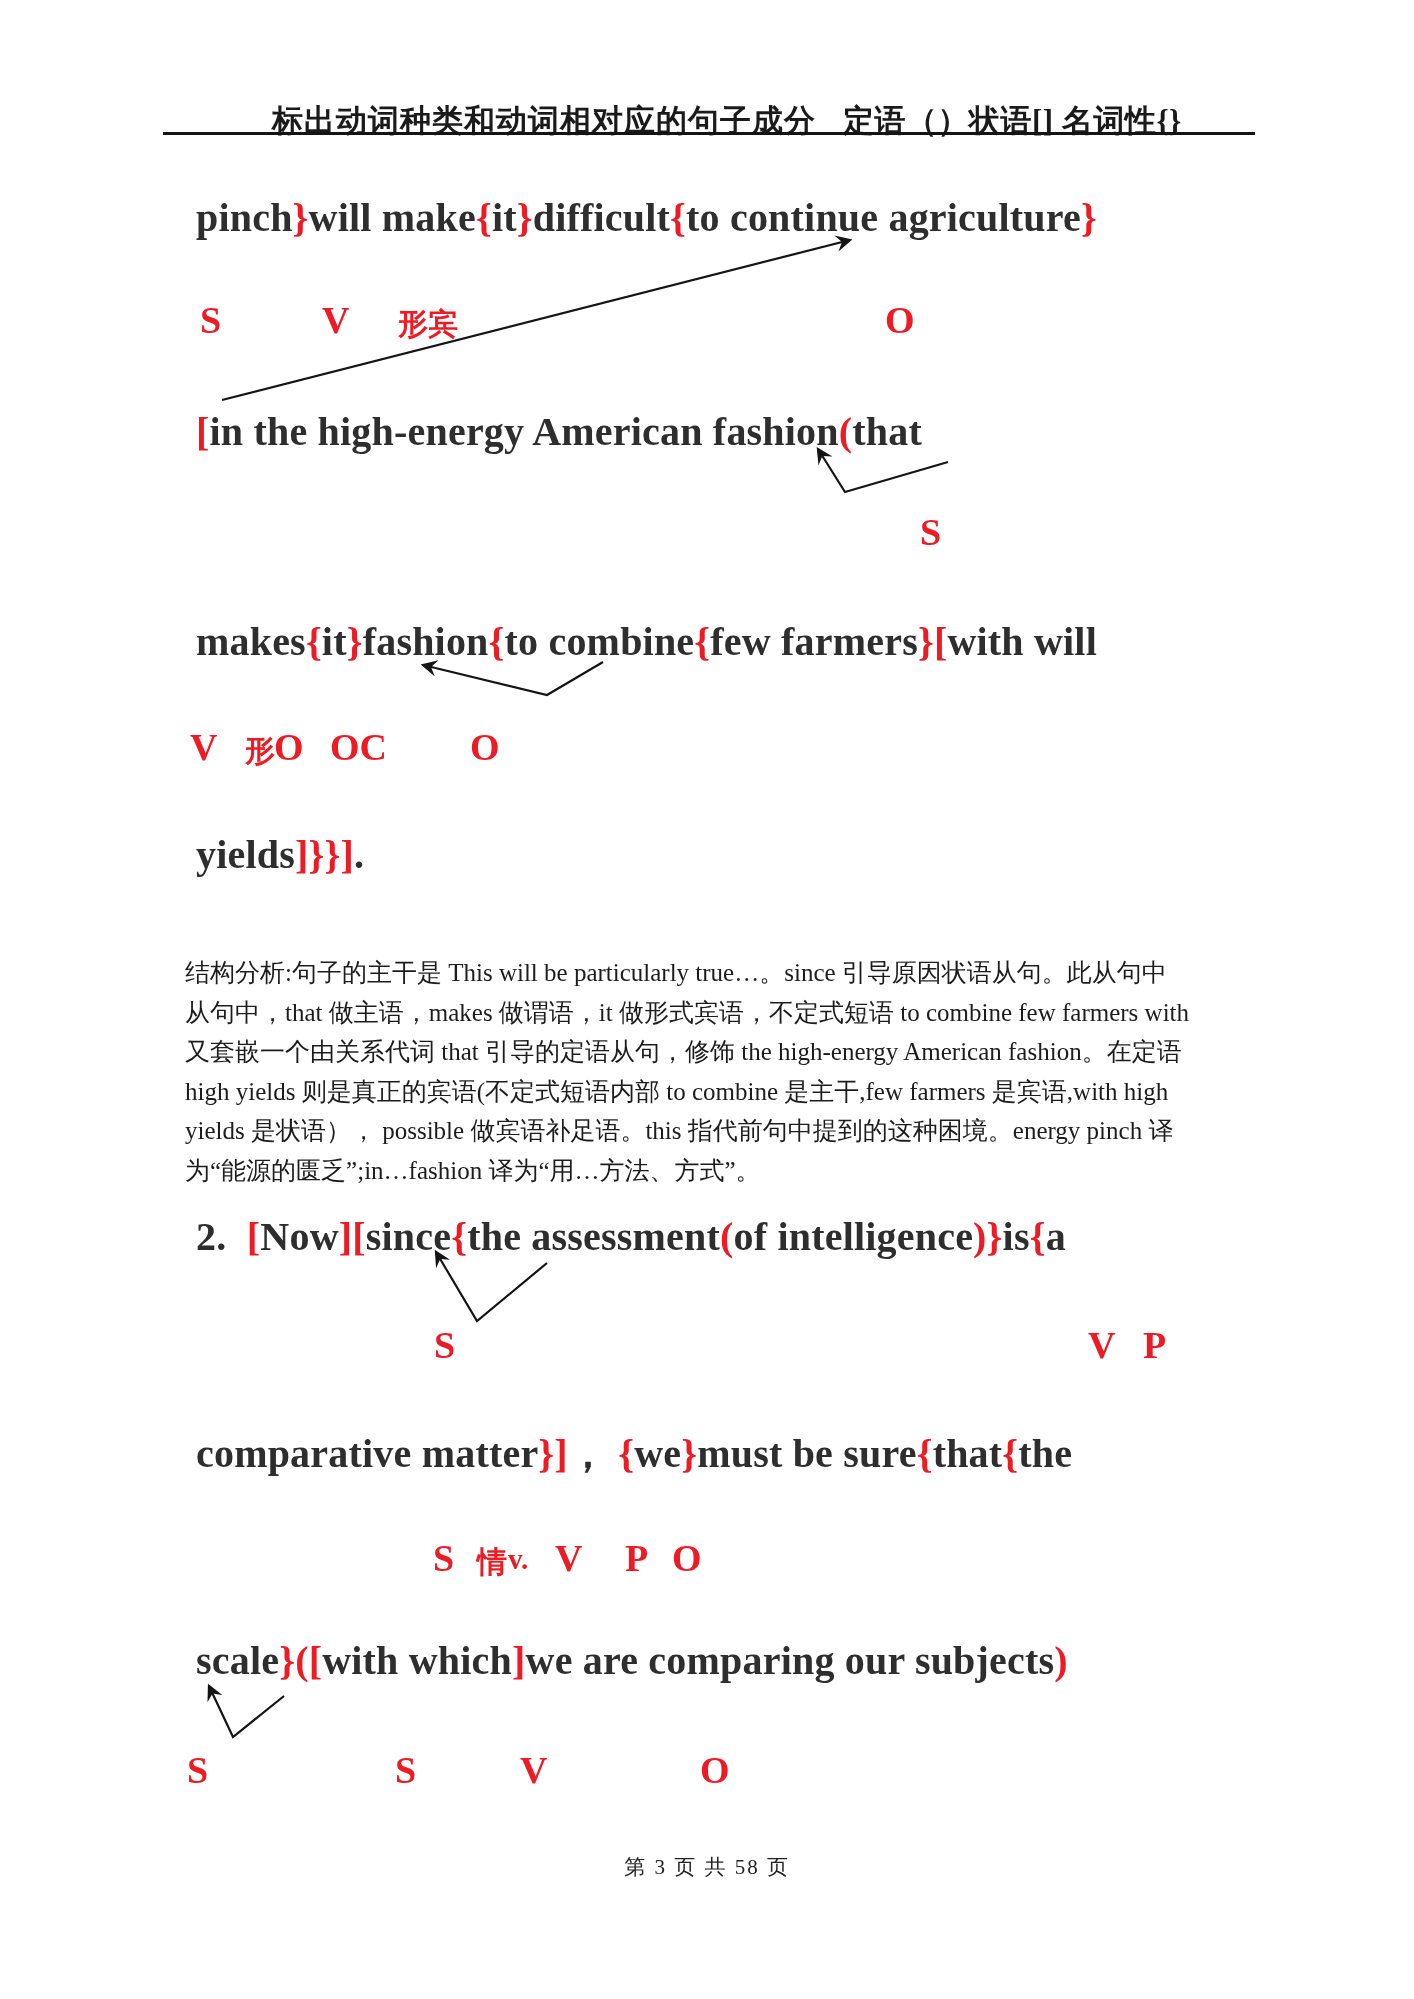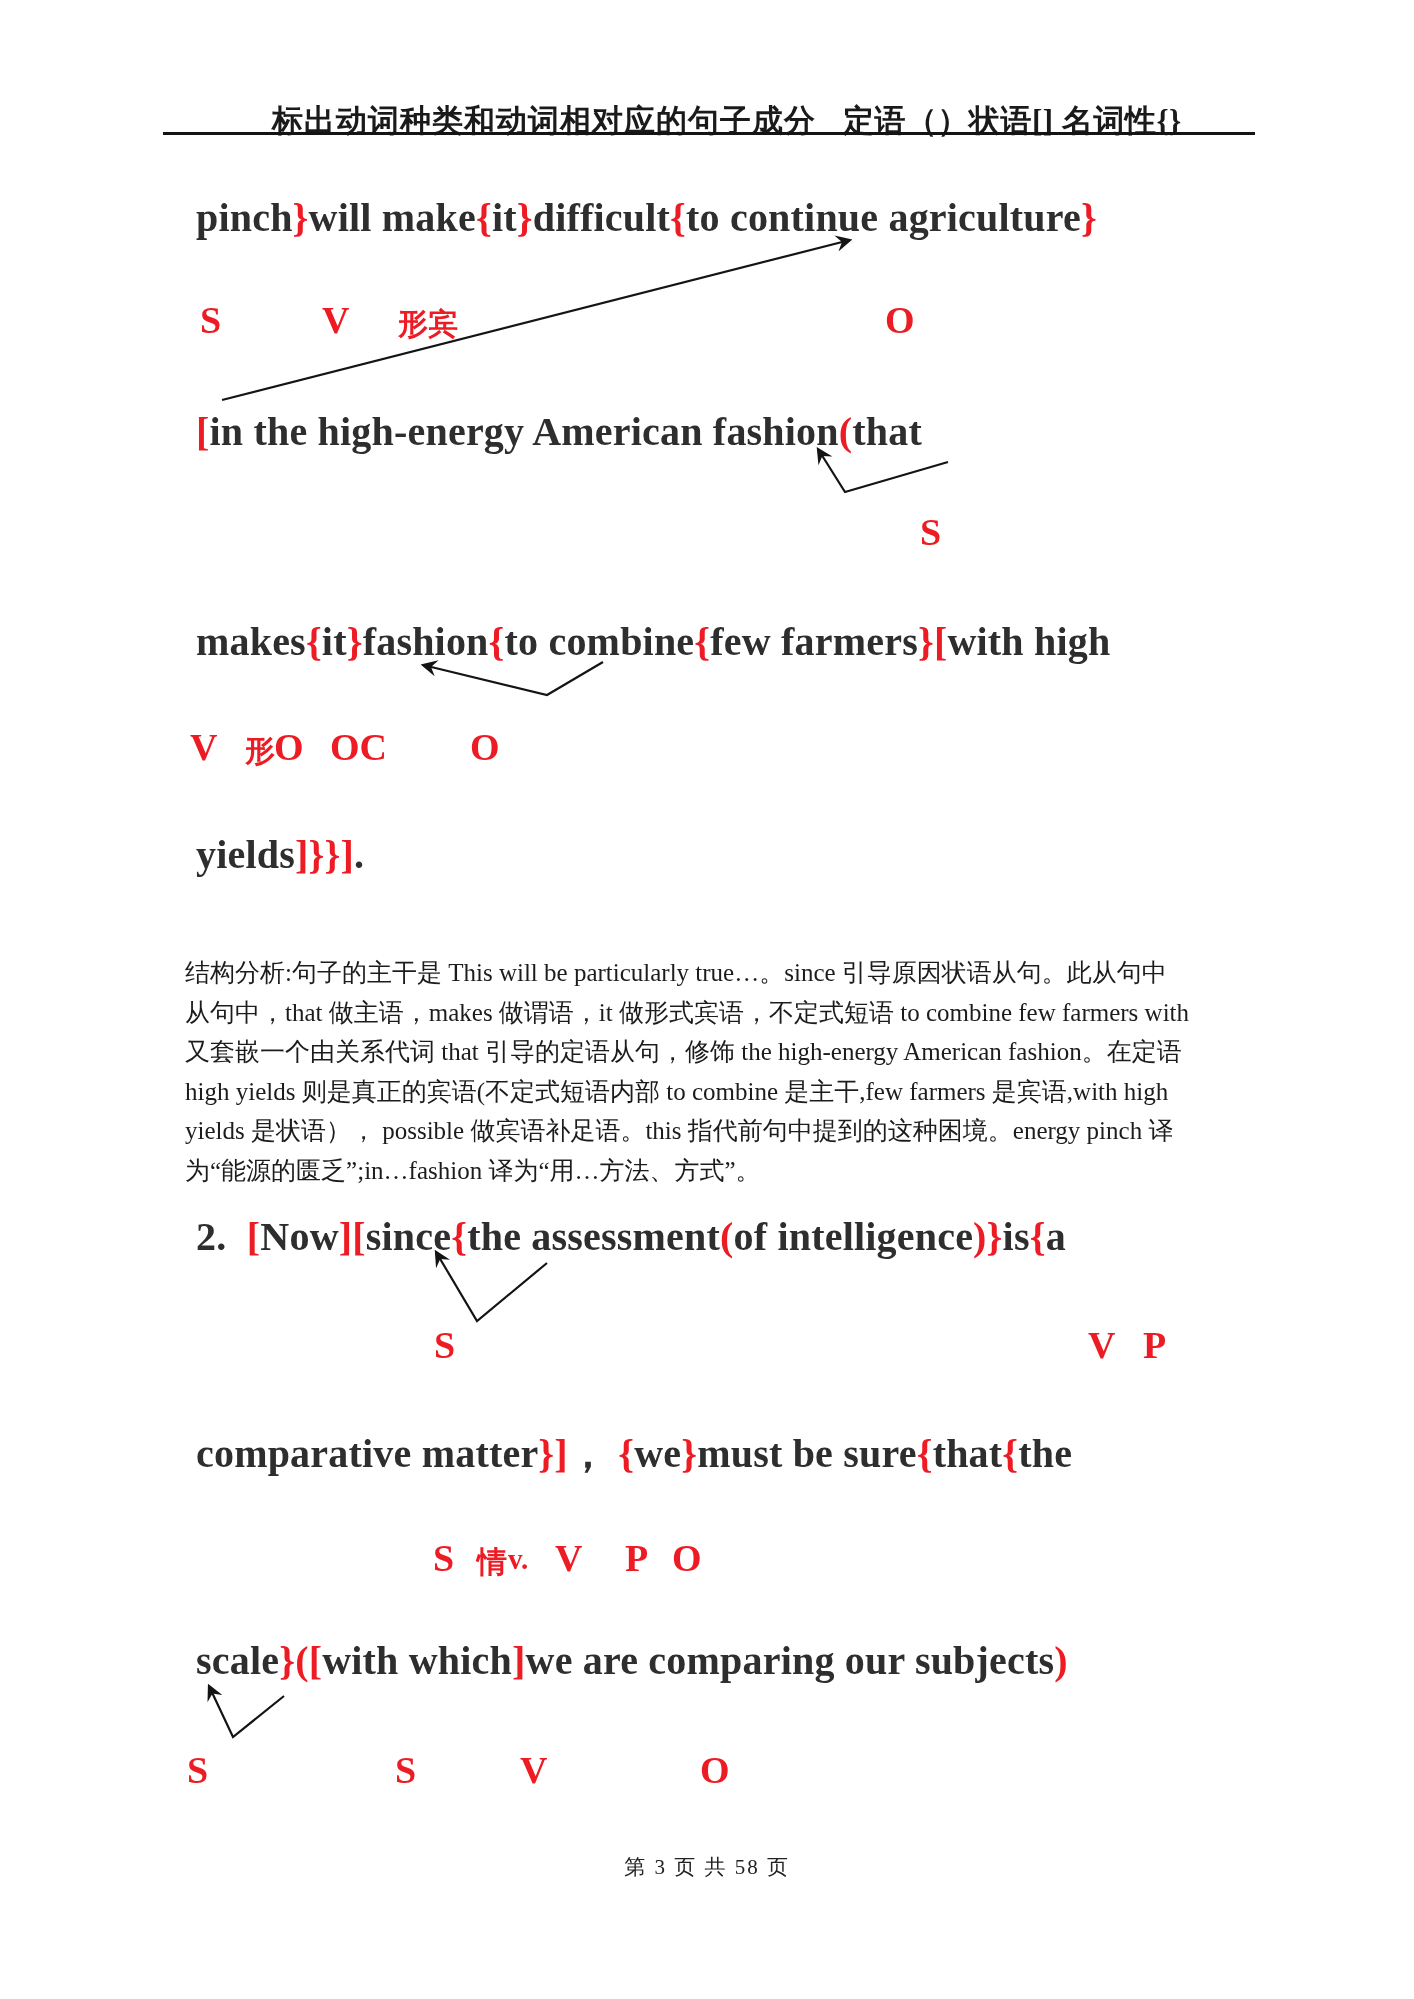--- a/index.html
+++ b/index.html
@@ -67,21 +67,21 @@
       <span class="glabel bold" style="left: 322px;">V</span>
       <span class="glabel cjk" style="left: 398px;">形宾</span>
       <span class="glabel" style="left: 885px;">O</span>
     </div>
 
   <div class="sline" style="top:408px"><span class="seg red">[</span><span class="seg">in the high-energy American fashion</span><span class="seg red">(</span><span class="seg">that</span></div>
   <div class="lrow" style="top:510px">
       <span class="glabel" style="left: 920px;">S</span>
     </div>
 
-  <div class="sline" style="top:618px"><span class="seg">makes</span><span class="seg red">{</span><span class="seg">it</span><span class="seg red">}</span><span class="seg">fashion</span><span class="seg red">{</span><span class="seg">to combine</span><span class="seg red">{</span><span class="seg">few farmers</span><span class="seg red">}[</span><span class="seg">with high</span></div>
+  <div class="sline" style="top:618px"><span class="seg">makes</span><span class="seg red">{</span><span class="seg">it</span><span class="seg red">}</span><span class="seg">fashion</span><span class="seg red">{</span><span class="seg">to combine</span><span class="seg red">{</span><span class="seg">few farmers</span><span class="seg red">}[</span><span class="seg">with will</span></div>
   <div class="lrow" style="top:725px">
       <span class="glabel" style="left: 190px;">V</span>
       <span class="glabel cjk" style="left: 245px;">形</span>
       <span class="glabel" style="left: 274px;">O</span>
       <span class="glabel" style="left: 330px; text-align: right;">OC</span>
       <span class="glabel" style="left: 470px;">O</span>
     </div>
 
   <div class="sline" style="top:831px"><span class="seg">yields</span><span class="seg red">]}}]</span><span class="seg">.</span></div>
 

